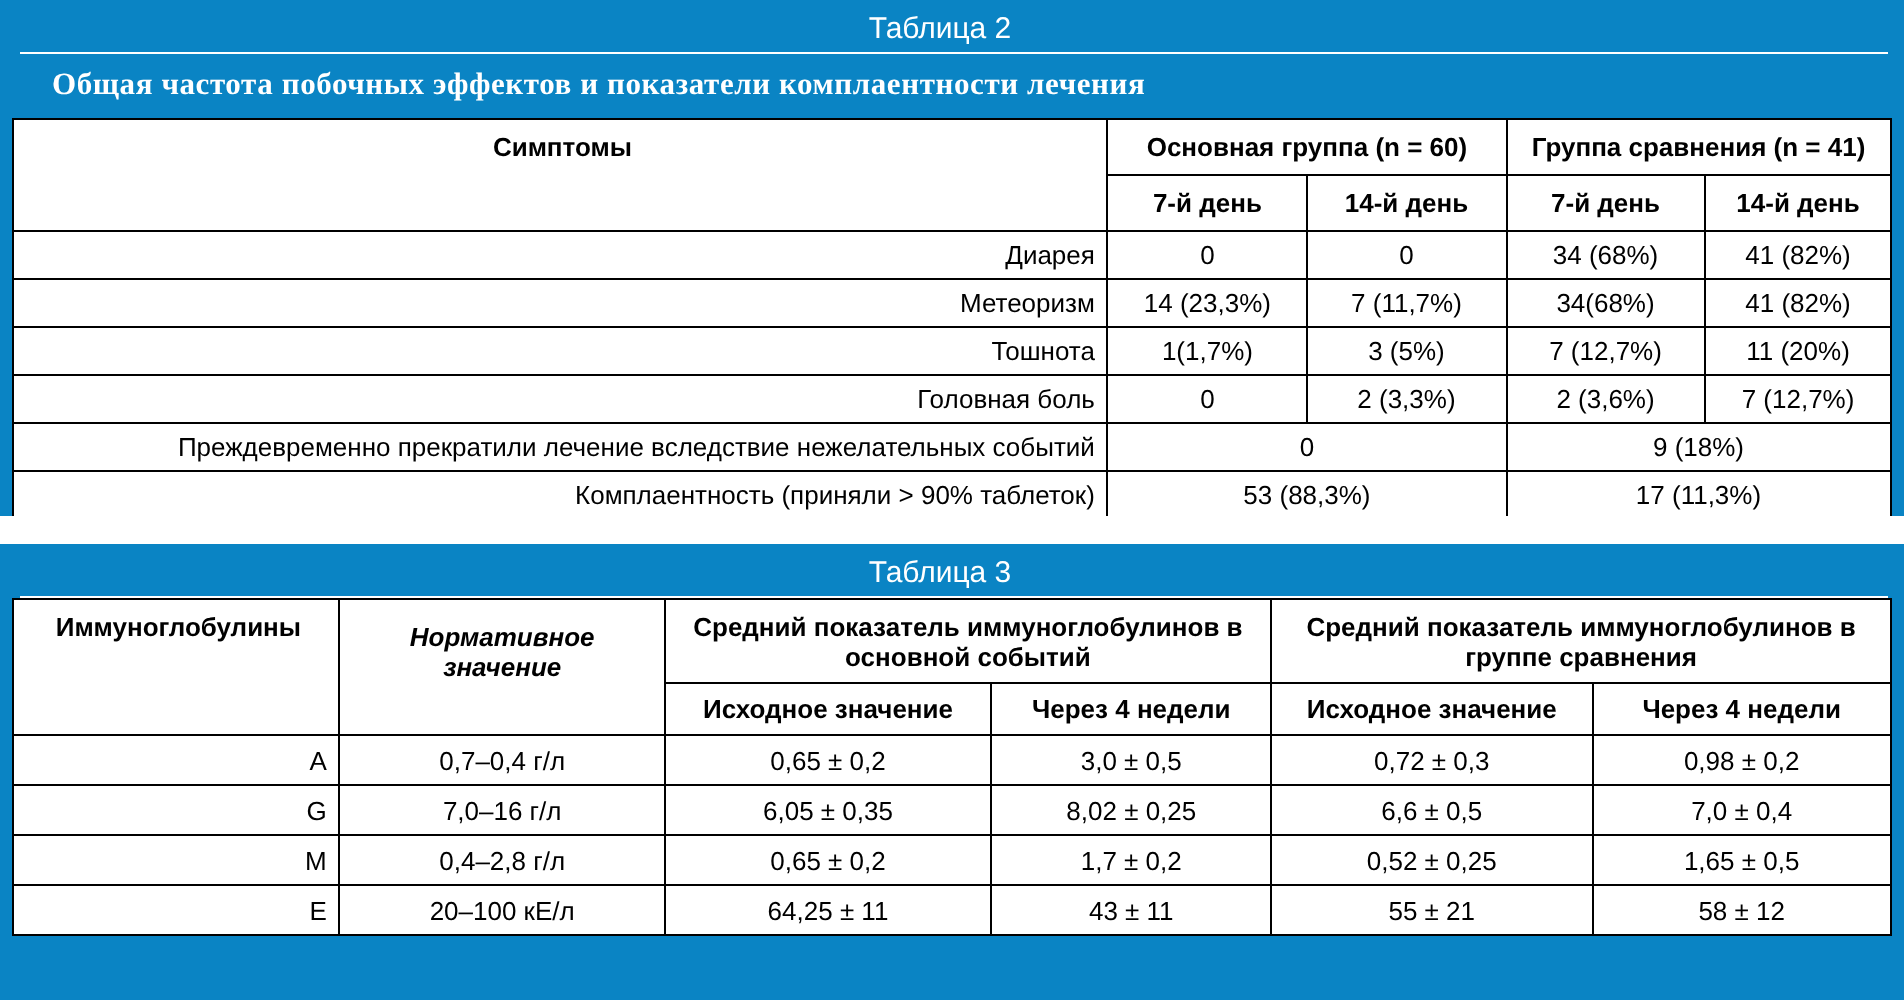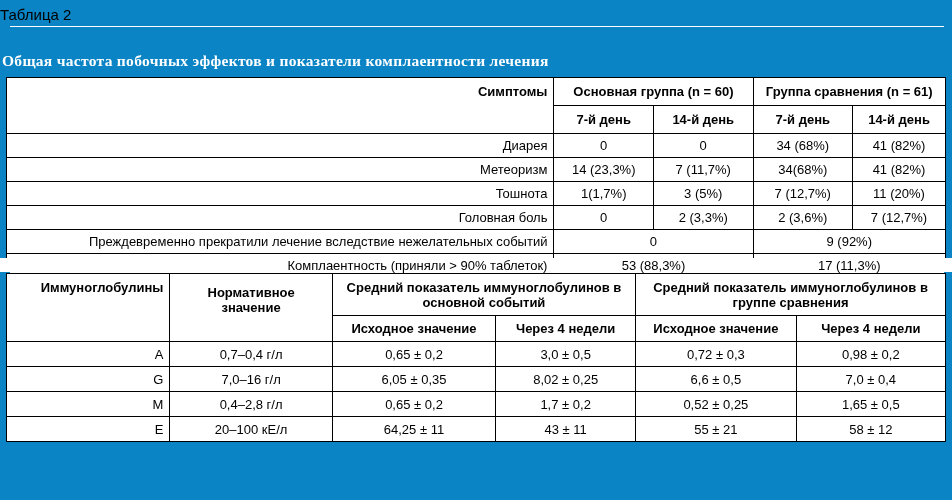--- a/index.html
+++ b/index.html
@@ -5,40 +5,40 @@
   * { box-sizing: border-box; margin: 0; padding: 0; }
   html, body { width: 952px; height: 500px; overflow: hidden; }
   body { font-family: "Liberation Sans", sans-serif; background: #ffffff; }
 
   .panel { background: #0a84c4; width: 952px; }
   .panel-t2 { height: 258px; }
   .panel-gap { height: 14px; background: #ffffff; }
   .panel-t3 { height: 228px; }
 
   .tbl-caption {
-    color: #000000; text-align: left; font-size: 15px;
+    color: #ffffff; text-align: center; font-size: 15px;
     padding: 7px 12px 3px 0; line-height: 16px;
   }
   .tbl-rule { border-top: 1px solid #ffffff; margin: 0 8px 0 10px; height: 0; }
   .tbl-title {
     color: #ffffff; font-family: "Liberation Serif", serif; font-weight: bold;
-    font-size: 15.5px; letter-spacing: 0.3px; padding: 7px 10px 8px 2px; line-height: 17px; margin-top: 18px;
+    font-size: 15.5px; letter-spacing: 0.3px; padding: 7px 10px 8px 26px; line-height: 17px;
   }
   .tbl-wrap { padding: 0 6px; }
 
   table { width: 100%; border-collapse: collapse; background: #ffffff; table-layout: fixed; }
   th, td {
     border: 1px solid #000000; color: #000000; font-size: 13px;
     padding: 2px 6px; vertical-align: middle; overflow: hidden;
   }
   th { font-weight: bold; text-align: center; line-height: 15px; }
   td { text-align: center; line-height: 15px; }
   td.row-label { text-align: right; padding-left: 8px; }
-  th.corner { text-align: right; vertical-align: top; padding-top: 6px; padding-left: 8px; }
-  th.top-align { vertical-align: top; padding-top: 11px; }
+  th.corner { text-align: center; vertical-align: top; padding-top: 6px; padding-left: 8px; }
+  th.top-align { vertical-align: top; padding-top: 11px; font-style: italic; }
 
   .t2 tr.hdr1 { height: 28px; }
   .t2 tr.hdr2 { height: 28px; }
   .t2 tr.data { height: 24px; }
 
   .t3 tr.hdr1 { height: 42px; }
   .t3 tr.hdr2 { height: 26px; }
   .t3 tr.data { height: 25px; }
 </style>
 </head>
@@ -54,21 +54,21 @@
         <col style="width:58.3%">
           <col style="width:10.6%">
           <col style="width:10.6%">
           <col style="width:10.6%">
           <col style="width:9.9%">
       </colgroup>
       <tbody>
           <tr class="hdr1">
         <th class="corner" rowspan="2">Симптомы</th>
         <th colspan="2">Основная группа (n = 60)</th>
-        <th colspan="2">Группа сравнения (n = 61)</th>
+        <th colspan="2">Группа сравнения (n = 41)</th>
       </tr>
       <tr class="hdr2">
         <th>7-й день</th>
         <th>14-й день</th>
         <th>7-й день</th>
         <th>14-й день</th>
       </tr>
       <tr class="data">
         <td class="row-label">Диарея</td>
         <td>0</td>
@@ -93,35 +93,36 @@
       <tr class="data">
         <td class="row-label">Головная боль</td>
         <td>0</td>
         <td>2 (3,3%)</td>
         <td>2 (3,6%)</td>
         <td>7 (12,7%)</td>
       </tr>
       <tr class="data">
         <td class="row-label">Преждевременно прекратили лечение вследствие нежелательных событий</td>
         <td colspan="2">0</td>
-        <td colspan="2">9 (92%)</td>
+        <td colspan="2">9 (18%)</td>
       </tr>
       <tr class="data">
         <td class="row-label">Комплаентность (приняли &gt; 90% таблеток)</td>
         <td colspan="2">53 (88,3%)</td>
         <td colspan="2">17 (11,3%)</td>
       </tr>
     </tbody>
       </table>
   </div>
 </div>
 
 <div class="panel-gap"></div>
 
 <div class="panel panel-t3">
+  <div class="tbl-caption">Таблица 3</div>
   <div class="tbl-rule"></div>
   <div class="tbl-wrap">
     <table class="t3">
       <colgroup>
         <col style="width:17.4%">
           <col style="width:17.3%">
           <col style="width:17.4%">
           <col style="width:14.9%">
           <col style="width:17.1%">
           <col style="width:15.9%">

